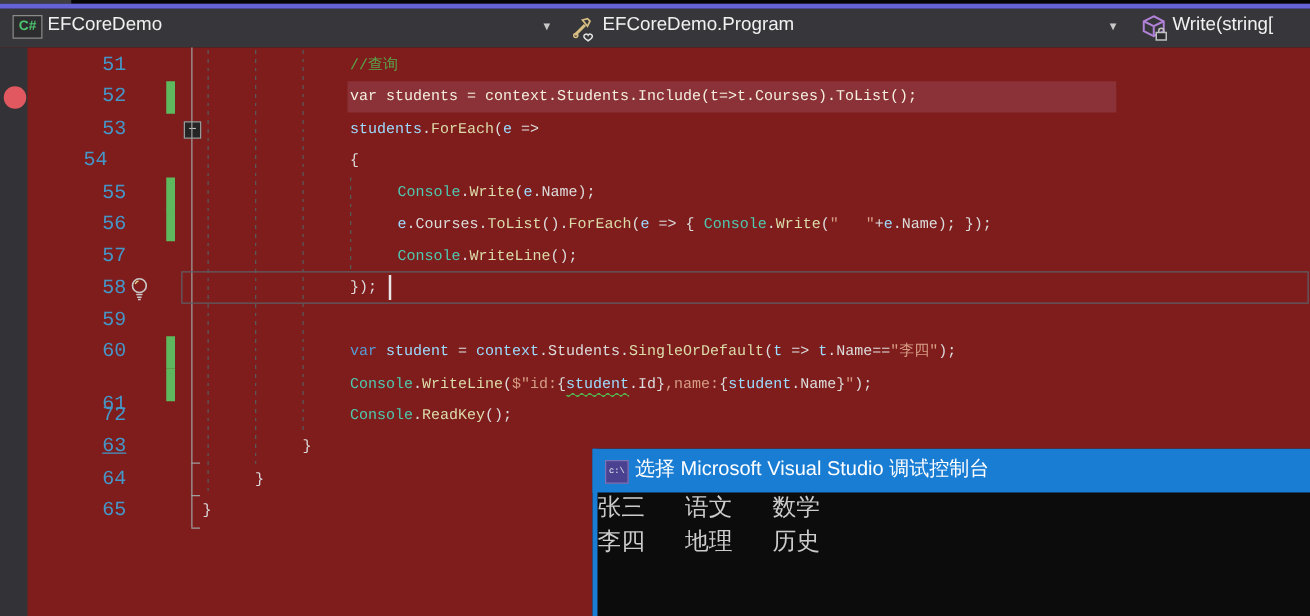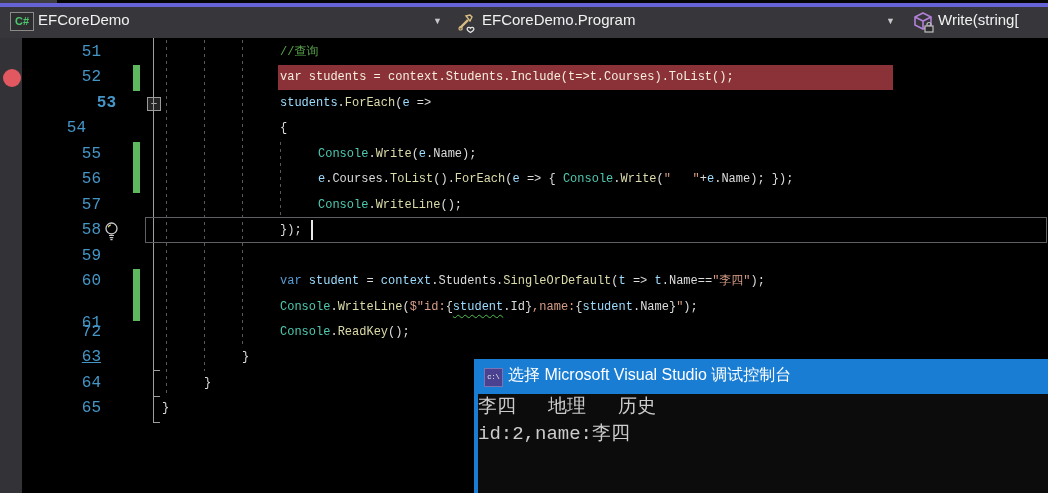--- a/index.html
+++ b/index.html
@@ -13,21 +13,21 @@
   #accent-line{left:0;top:3px;width:1048px;height:4px;background:#6663D6;}
 
   
   #navbar{left:0;top:7px;width:1048px;height:31px;background:#37373B;}
   .nav-label{position:absolute;top:4px;font-size:15px;color:#F1F1F1;white-space:nowrap;}
   .nav-arrow{position:absolute;top:9px;font-size:9px;color:#C8C8C8;}
   #proj-icon{left:10px;top:5px;width:22px;height:17px;background:#2D2D30;border:1px solid #8A8A8A;
      color:#4EC66E;font-size:11px;font-weight:bold;text-align:center;line-height:17px;}
 
   
-  #editor{left:0;top:38px;width:1048px;height:455px;background:#000000;}
+  #editor{left:0;top:38px;width:1048px;height:455px;background:#7f1d1d;}
   #glyph-margin{left:0;top:38px;width:22px;height:455px;background:#333337;}
   .ln{position:absolute;width:46px;text-align:right;color:#4596C7;
       font-family:"Liberation Mono",monospace;font-size:16px;line-height:25px;}
   .chgbar{position:absolute;left:133px;width:7px;height:26px;background:#5EB95E;}
   .bpdot{position:absolute;left:3px;width:18px;height:18px;border-radius:50%;background:#E25860;}
   .code-row{position:absolute;font-family:Liberation Mono, monospace;font-size:12px;
       line-height:25px;white-space:pre;color:#DCDCDC;}
   .tk-kw{color:#569CD6;} .tk-id{color:#9CDCFE;} .tk-cls{color:#4EC9B0;}
   .tk-m{color:#DCDCAA;} .tk-str{color:#D69D85;} .tk-cm{color:#57A64A;}
   .tk-p{color:#DCDCDC;} .tk-pl{color:#DCDCDC;} .tk-bp{color:#F5EFDF;}
@@ -91,21 +91,21 @@
 
   <div id="editor" class="abs">
     <div id="glyph-margin" class="abs" style="left:0;top:0;width:22px;height:455px;background:#333337;"></div>
     <div id="bp-layer">
         <div class="bpdot" style="top: 31.45px; position: absolute;"></div>
       </div>
     <div id="gutter">
         <div class="ln" style="left: 55px; top: 2px; position: absolute;">51</div>
         <div class="ln" style="left: 55px; top: 27.45px; position: absolute;">52</div>
         <div class="chgbar" style="top: 27.45px; position: absolute;"></div>
-        <div class="ln" style="left: 70px; top: 52.9px; position: absolute; font-weight: bold;">53</div>
+        <div class="ln" style="left: 55px; top: 52.9px; position: absolute;">53</div>
         <div class="fold-box" style="top: 58.9px; position: absolute;">−</div>
         <div class="ln" style="left: 40px; top: 78.35px; position: absolute;">54</div>
         <div class="ln" style="left: 55px; top: 103.8px; position: absolute;">55</div>
         <div class="chgbar" style="top: 103.8px; position: absolute;"></div>
         <div class="ln" style="left: 55px; top: 129.25px; position: absolute;">56</div>
         <div class="chgbar" style="top: 129.25px; position: absolute;"></div>
         <div class="ln" style="left: 55px; top: 154.7px; position: absolute;">57</div>
         <div class="ln" style="left: 55px; top: 180.15px; position: absolute;">58</div>
         <div class="bulb" style="top: 183.15px; position: absolute;"><svg width="17" height="20" viewBox="0 0 17 20">
             <circle cx="8.5" cy="7.5" r="5.5" fill="none" stroke="#C9C9C9" stroke-width="1.3"></circle>
@@ -147,22 +147,22 @@
         <div class="code-row" style="left: 280px; top: 256.5px; position: absolute;"><span class="tk-cls">Console</span><span class="tk-p">.</span><span class="tk-m">WriteLine</span><span class="tk-p">(</span><span class="tk-str">$"id:</span><span class="tk-p">{</span><span class="tk-id sq">student</span><span class="tk-p">.</span><span class="tk-pl">Id</span><span class="tk-p">}</span><span class="tk-str">,name:</span><span class="tk-p">{</span><span class="tk-id">student</span><span class="tk-p">.</span><span class="tk-pl">Name</span><span class="tk-p">}</span><span class="tk-str">"</span><span class="tk-p">);</span></div>
         <div class="code-row" style="left: 280px; top: 281.95px; position: absolute;"><span class="tk-cls">Console</span><span class="tk-p">.</span><span class="tk-m">ReadKey</span><span class="tk-p">();</span></div>
         <div class="code-row" style="left: 242px; top: 307.4px; position: absolute;"><span class="tk-p">}</span></div>
         <div class="code-row" style="left: 204px; top: 332.85px; position: absolute;"><span class="tk-p">}</span></div>
         <div class="code-row" style="left: 162px; top: 358.3px; position: absolute;"><span class="tk-p">}</span></div>
       </div>
   </div>
 
   <div id="console-win" class="abs">
     <div id="console-body">
+        <div class="console-row"><span class="console-cell">张三</span><span class="console-cell">语文</span><span class="console-cell">数学</span></div>
         <div class="console-row"><span class="console-cell">李四</span><span class="console-cell">地理</span><span class="console-cell">历史</span></div>
-        <div class="console-row"><span>id:2,name:李四</span></div>
       </div>
   </div>
   <div id="console-title" class="abs">
     <div id="console-icon">c:\</div>
     <div id="console-title-text">选择 Microsoft Visual Studio 调试控制台</div>
   </div>
   <div id="console-border" class="abs"></div>
 </div>
 
 </body></html>

